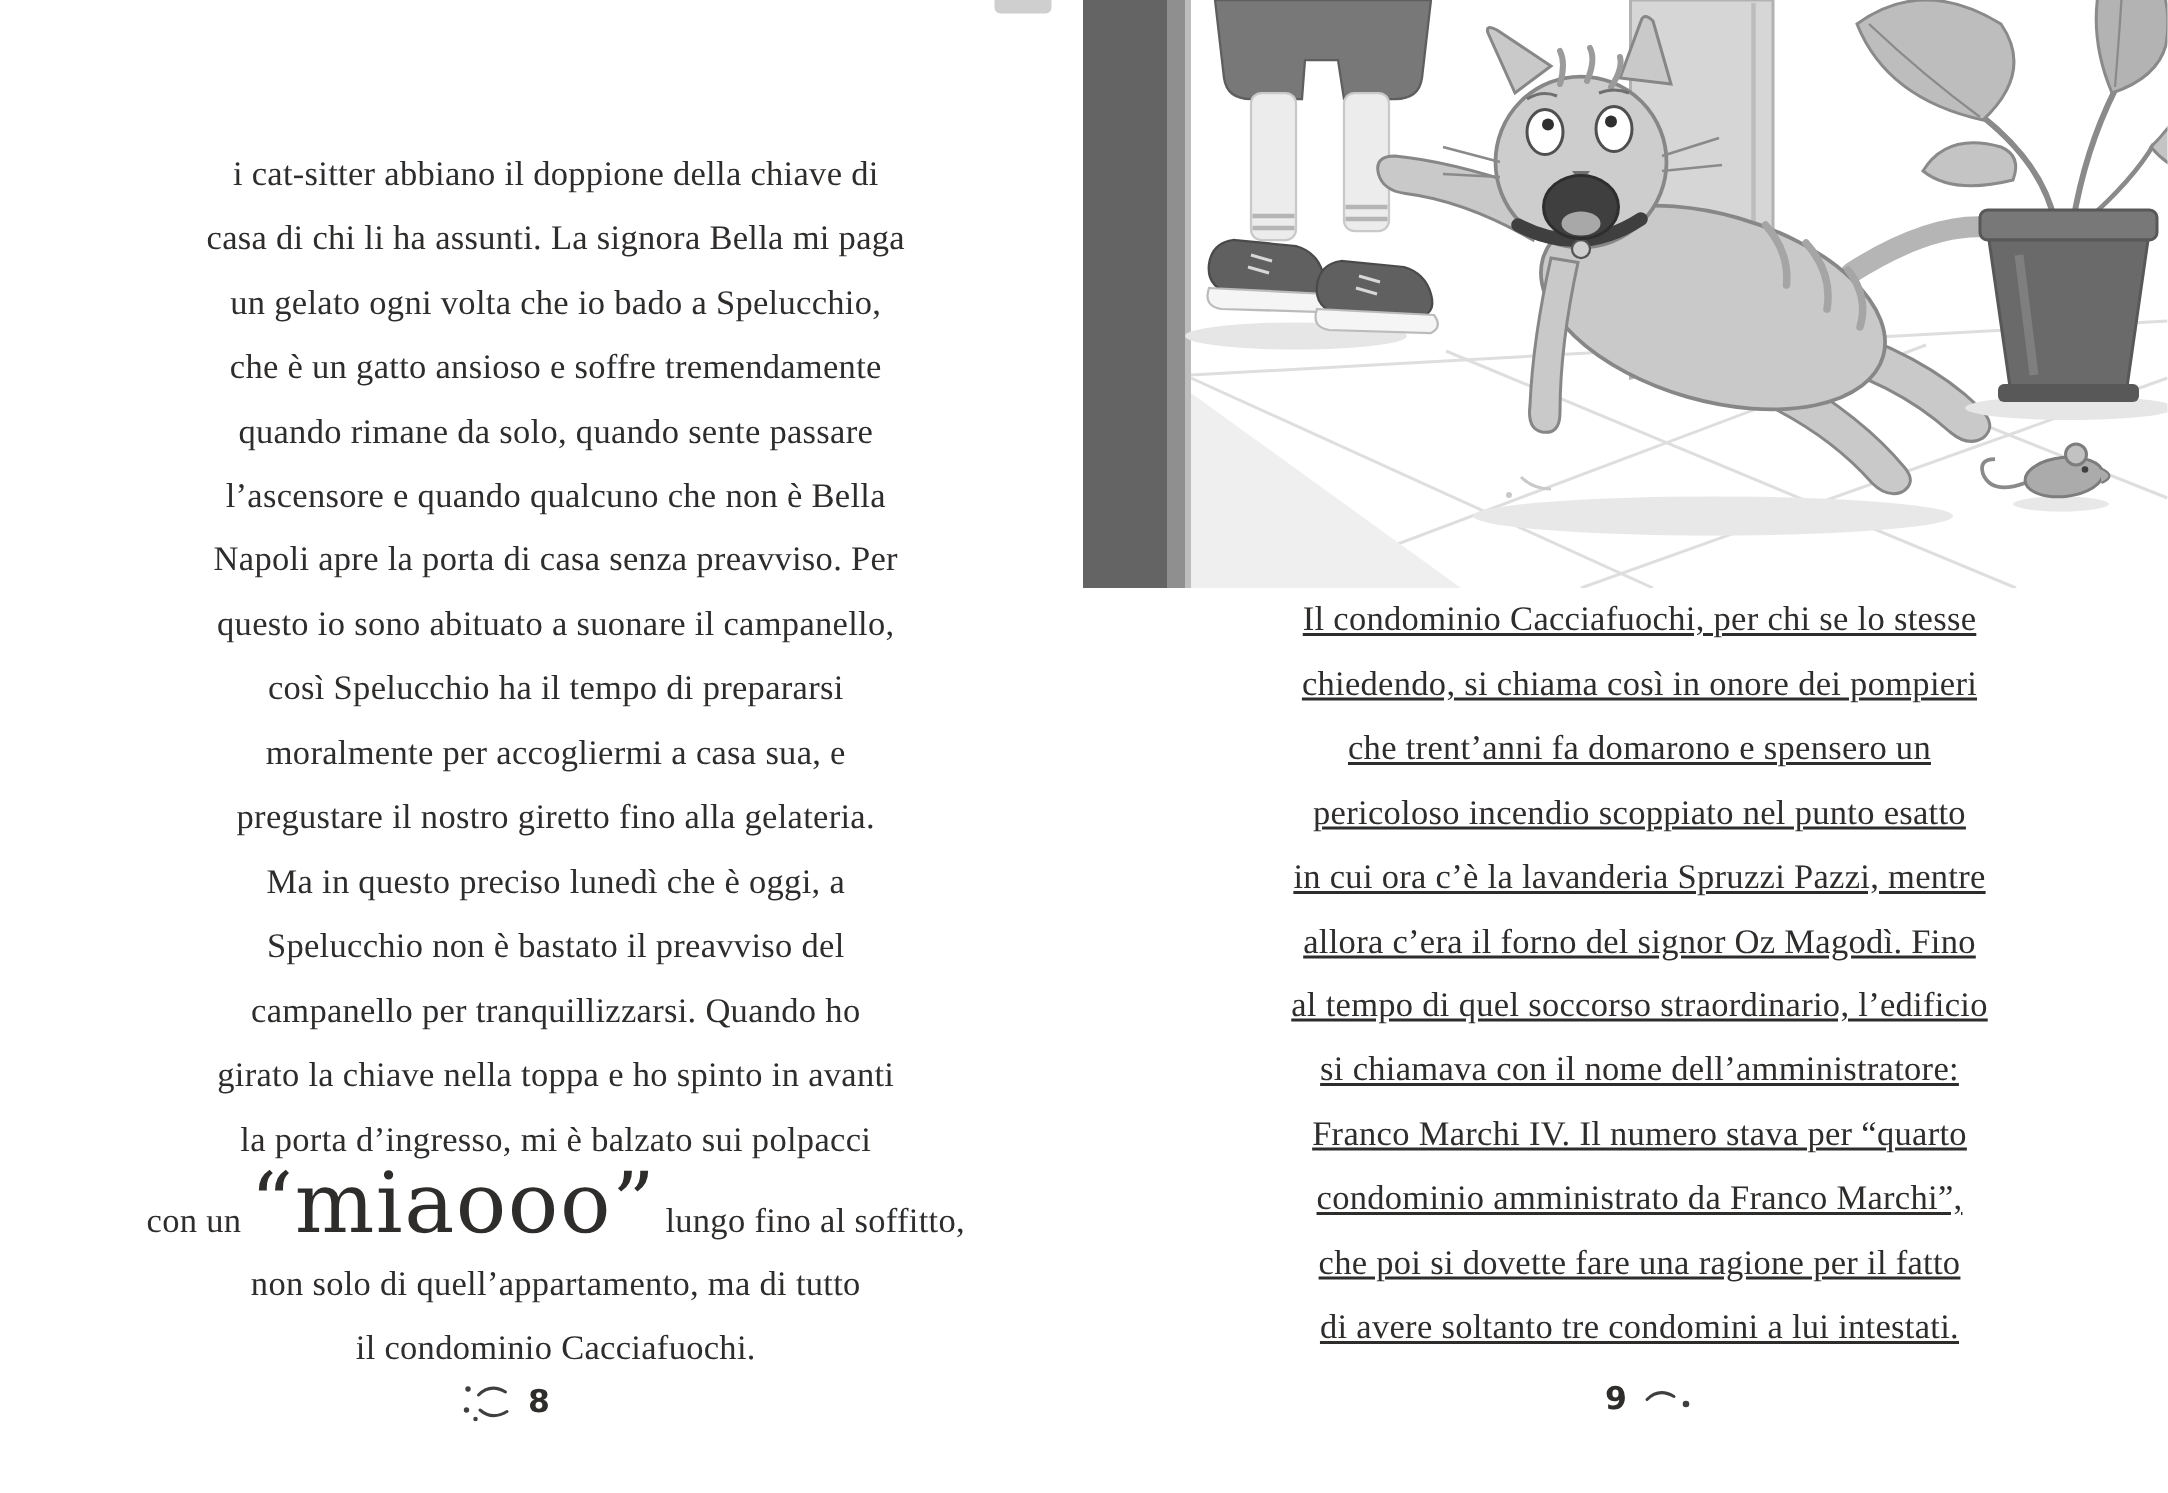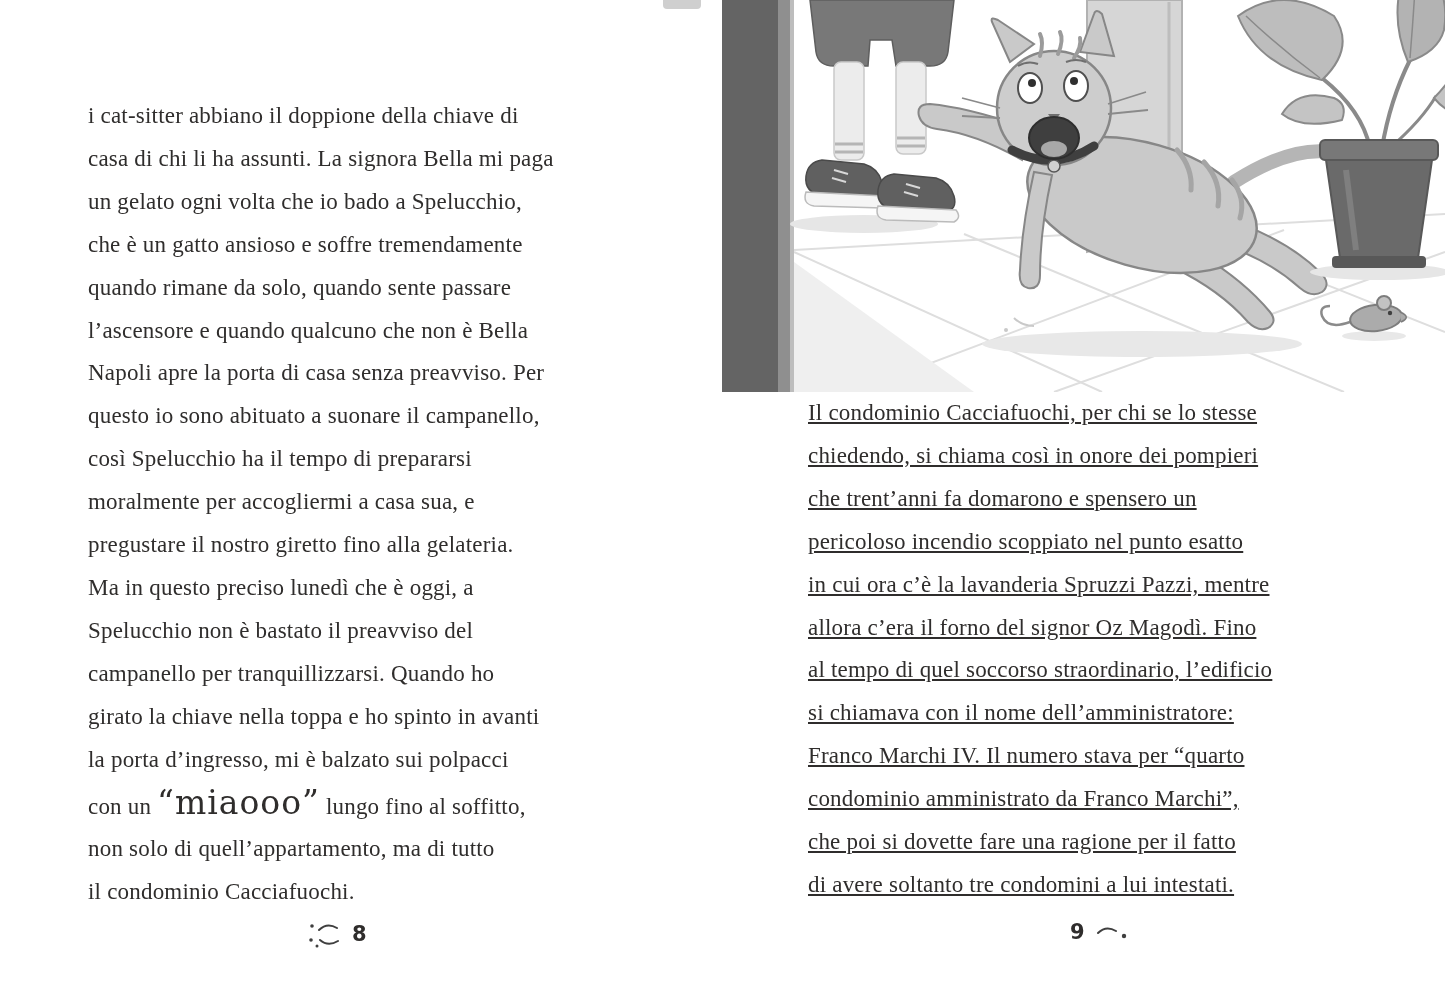--- a/index.html
+++ b/index.html
@@ -15,27 +15,28 @@
   .page-left  { left: 0;   width: 665px; }
   .page-right { left: 665px; width: 780px; }
 
   .body-text {
     position: absolute;
     white-space: pre;
     font-size: 23px;
     line-height: 42.9px;
     letter-spacing: 0.2px;
     color: #2f2d2c;
+    text-align: center;
   }
   .left-text  { left: 88px;  top: 95px;  width: 565px; }
   .right-text { left: 143px; top: 392px; width: 570px; text-decoration: underline; }
 
   .miaooo {
     font-family: "DejaVu Serif", serif;
-    font-size: 33px;
+    font-size: 56px;
     line-height: 42.9px;
     letter-spacing: 1px;
     vertical-align: baseline;
   }
 
   .illustration {
     position: absolute;
     left: 57px; top: 0;
     width: 723px; height: 392px;
   }

